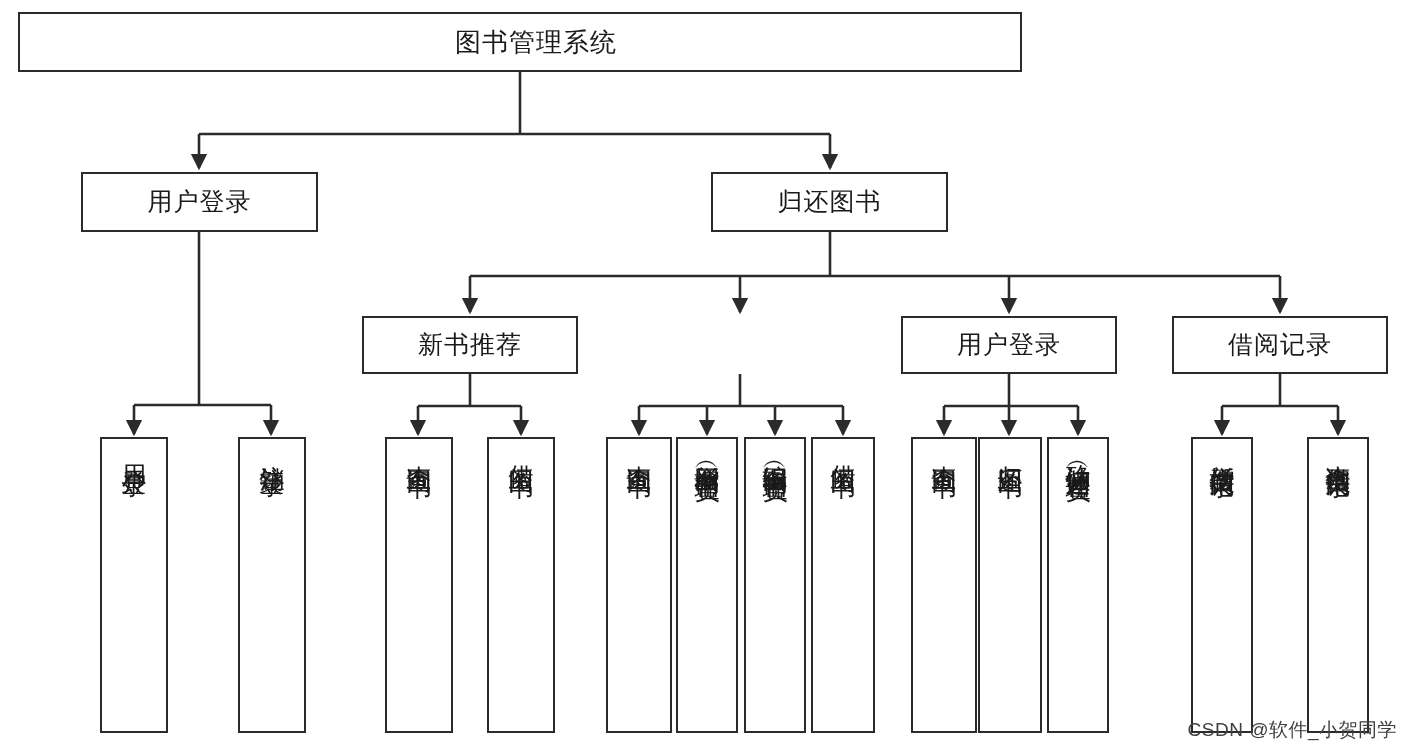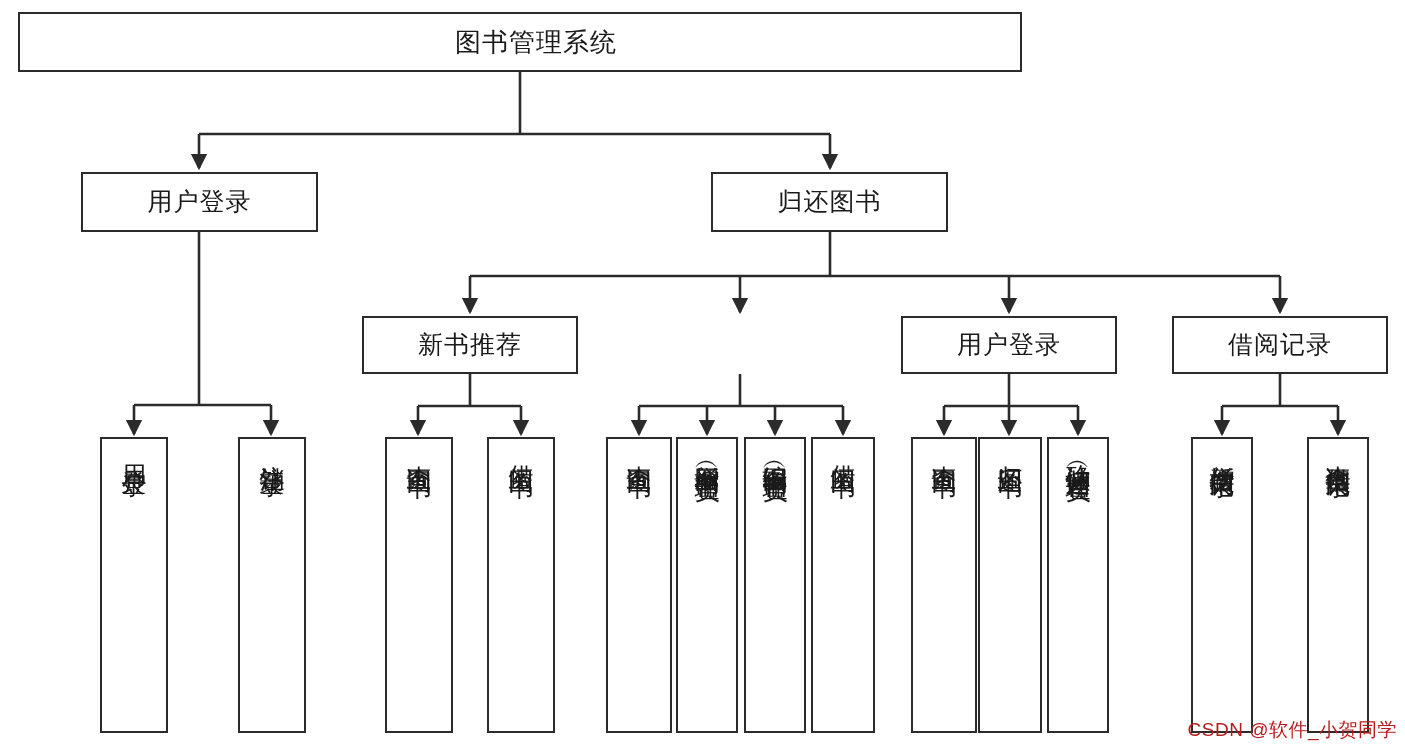--- a/index.html
+++ b/index.html
@@ -62,21 +62,21 @@
     white-space: nowrap;
   }
   .v-node.tall .lbl {
     letter-spacing: 2px;
   }
   .watermark {
     position: absolute;
     right: 8px;
     bottom: 4px;
     font-size: 19px;
-    color: #b91c1c;
+    color: #404040;
     letter-spacing: 0.5px;
     white-space: nowrap;
     margin-top: 48px;
   }
 </style>
 </head>
 <body>
 
 <div id="canvas">
 

